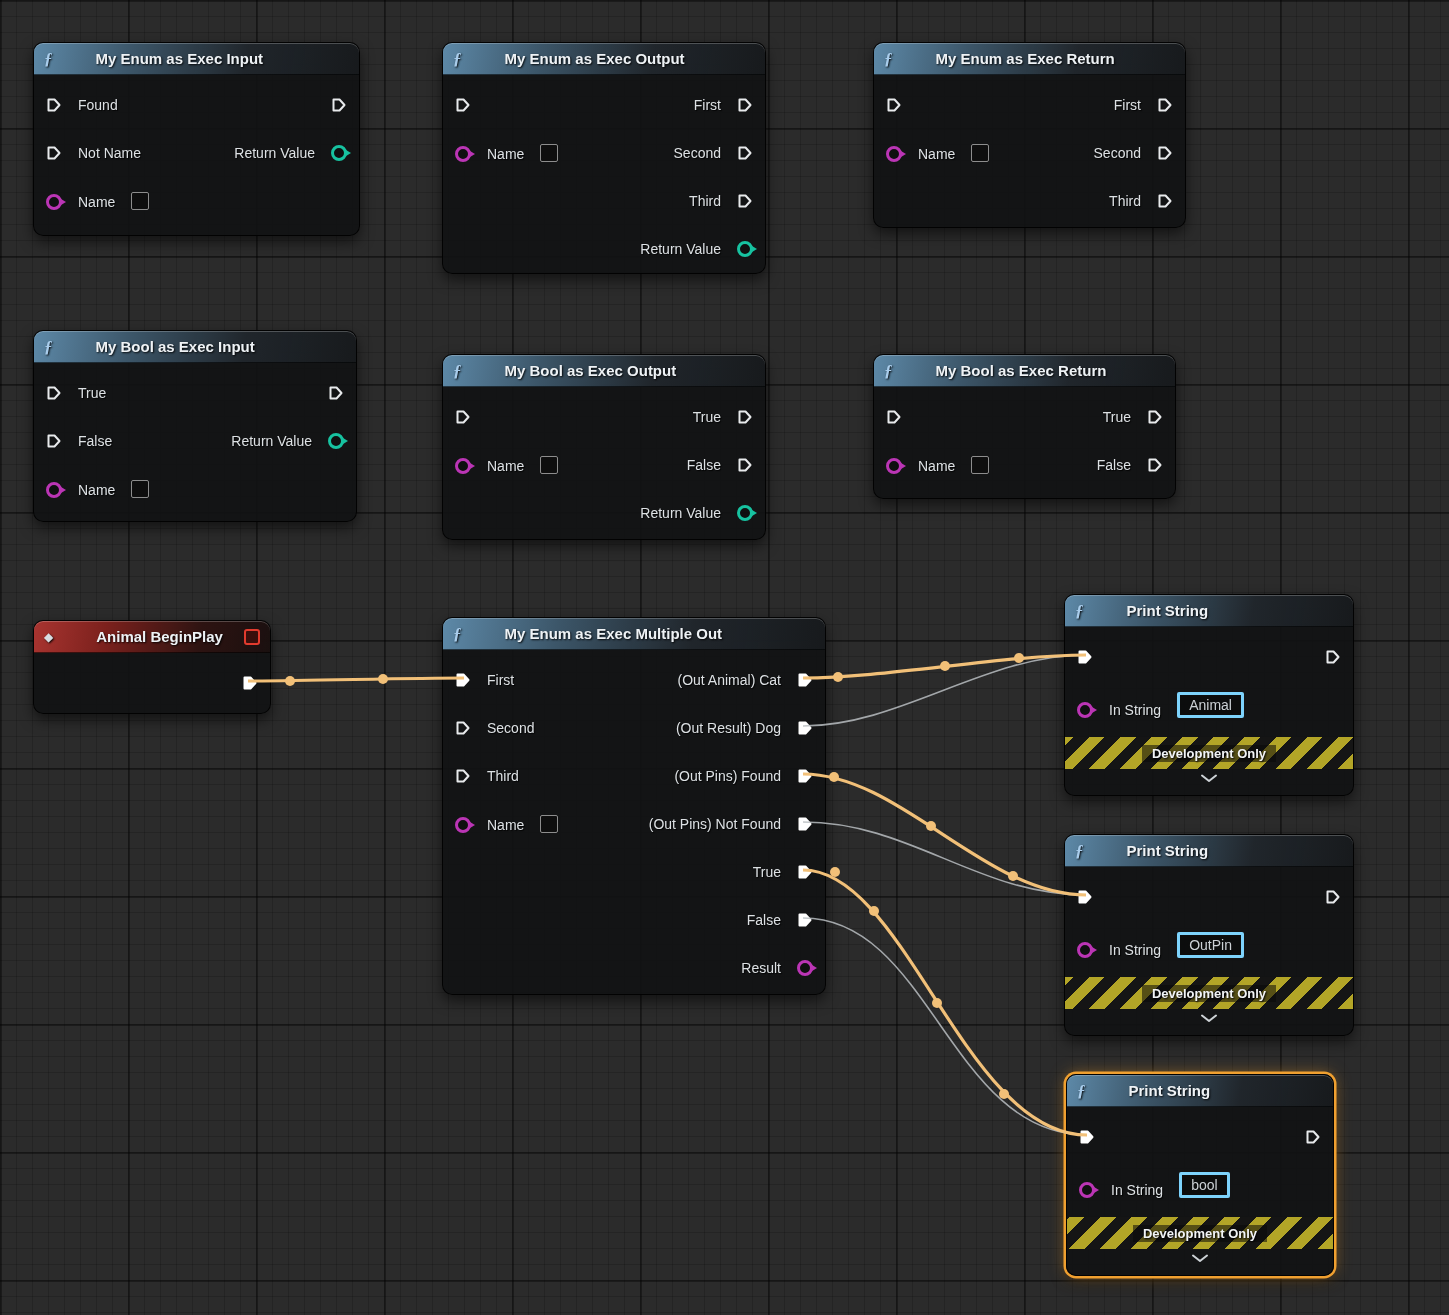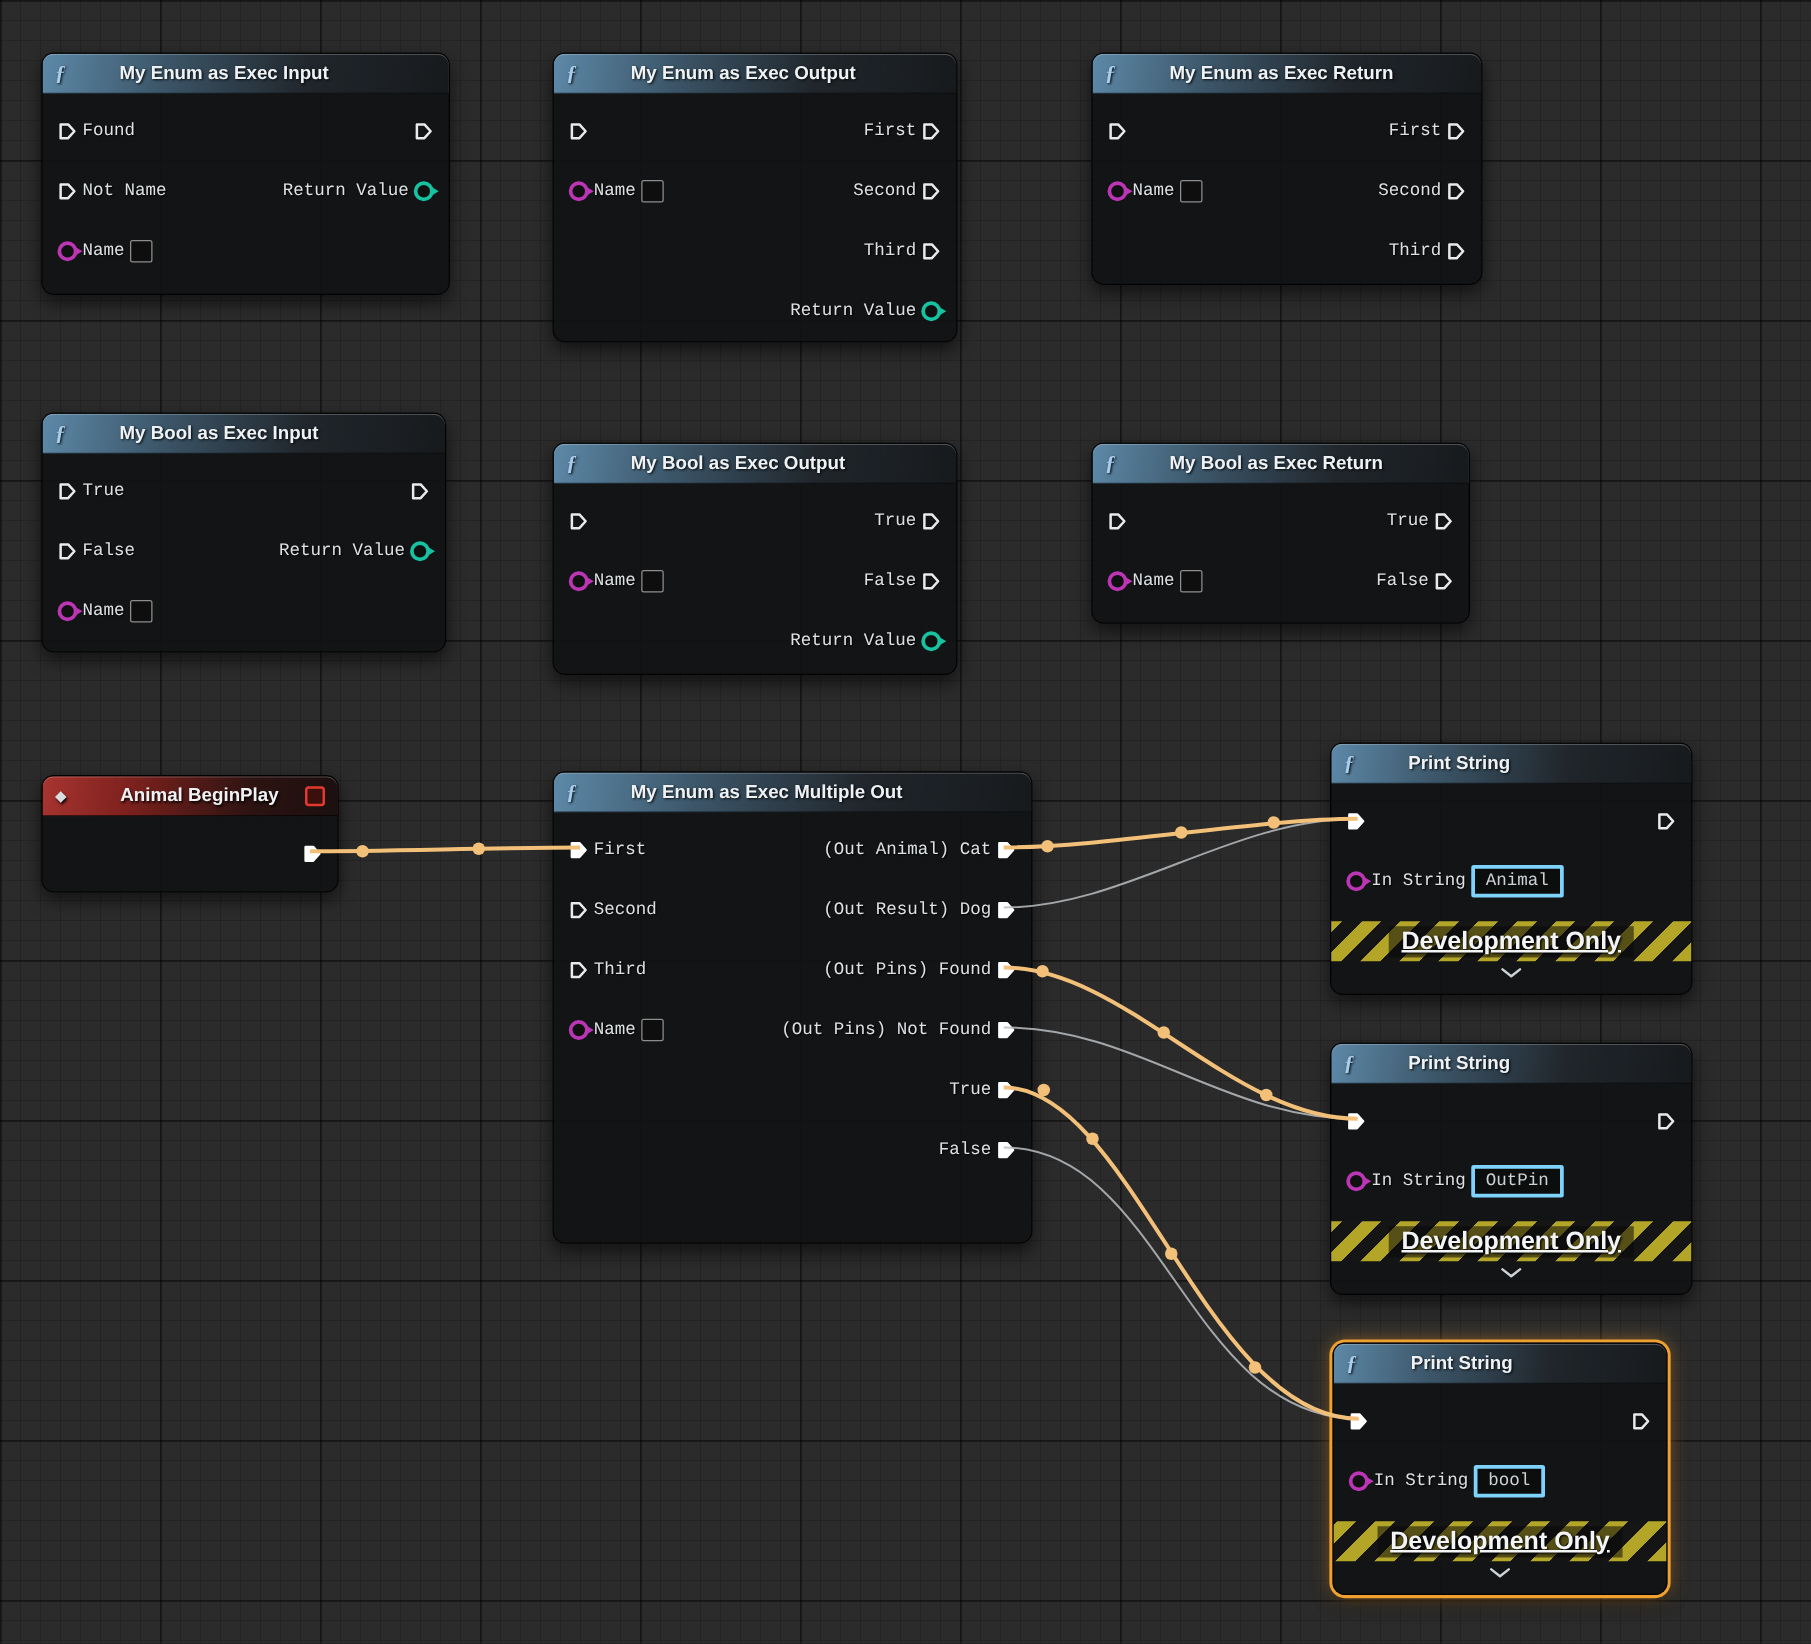--- a/index.html
+++ b/index.html
@@ -32,35 +32,35 @@
   .hdr.fn{background:linear-gradient(100deg,#5d89a8 0%,#3c5669 30%,rgba(34,40,46,0.92) 65%,rgba(24,27,30,0.88) 100%);}
   .hdr.ev{background:linear-gradient(100deg,#a93430 0%,#7c211d 30%,rgba(48,20,18,0.92) 70%,rgba(28,16,15,0.9) 100%);}
   .title{font-size:15px;font-weight:bold;color:#eef2f5;text-shadow:1px 1px 2px rgba(0,0,0,0.9);white-space:nowrap;padding-left:36px;}
   .ficon{font-family:"Liberation Serif",serif;font-style:italic;font-weight:bold;font-size:17px;color:#a9cdec;text-shadow:1px 1px 2px rgba(0,0,0,0.9);}
   .evicon{font-size:12px;color:#d8dde2;text-shadow:1px 1px 2px rgba(0,0,0,0.9);}
   .evflag{width:12px;height:12px;border:2px solid #e23b2e;border-radius:3px;background:#3a0f0c;margin-left:auto;flex:none;}
   .body{padding:6px 0 4px 0;}
   .row{display:flex;align-items:center;justify-content:space-between;height:48px;padding:0 12px;}
   .row.l{justify-content:flex-start;}
   .row.r{justify-content:flex-end;}
-  .pg{display:flex;align-items:center;gap:4px;font-family:Liberation Mono, monospace;}
+  .pg{display:flex;align-items:flex-end;gap:16px;}
   .pl{font-size:14px;color:#dde1e4;text-shadow:1px 1px 1px rgba(0,0,0,0.85);white-space:nowrap;}
   .ep{width:16px;height:16px;flex:none;}
   .ep path{fill:none;stroke:#e8eaec;stroke-width:2;stroke-linejoin:round;}
   .ep.fill path{fill:#ffffff;stroke:#ffffff;}
   .cp{width:10px;height:10px;border-radius:50%;border:3px solid;flex:none;position:relative;background:rgba(10,10,10,0.4);}
   .cp::after{content:"";position:absolute;left:12px;top:2px;border-left:5px solid;border-left-color:inherit;border-top:3px solid transparent;border-bottom:3px solid transparent;}
   .cp.enum{border-color:#bb35b5;color:#bb35b5;}
   .cp.ret{border-color:#17c2a0;color:#17c2a0;}
   .cb{width:16px;height:16px;background:#0e0e0e;border:1px solid #8d8d8d;border-radius:2px;flex:none;}
   .vbox{border:3px solid #7dd3fc;background:rgba(8,8,8,0.55);color:#ccd1d5;padding:2px 9px;font-size:14px;border-radius:2px;white-space:nowrap;}
   .banner{position:relative;height:32px;margin-top:8px;display:flex;align-items:center;justify-content:center;
     background:repeating-linear-gradient(-45deg,#b3a527 0 11px,#151515 11px 22px);}
-  .btext{font-size:20px;font-weight:bold;color:#f2f4f6;background:rgba(10,10,10,0.55);padding:1px 10px;
-    text-shadow:1px 1px 2px #000;white-space:nowrap;text-decoration:underline;}
+  .btext{font-size:13px;font-weight:bold;color:#f2f4f6;background:rgba(10,10,10,0.55);padding:1px 10px;
+    text-shadow:1px 1px 2px #000;white-space:nowrap;}
   .chev{display:flex;justify-content:center;padding:5px 0 2px 0;}
   .chev svg{width:18px;height:9px;}
   .chev path{fill:none;stroke:#cdd2d6;stroke-width:2;stroke-linecap:round;stroke-linejoin:round;}
   #wires{position:absolute;left:0;top:0;z-index:3;pointer-events:none;}
   .wo{fill:none;stroke:#f2c078;stroke-width:3.2;}
   .ww{fill:none;stroke:#b9bdc1;stroke-width:1.6;opacity:0.85;}
   .dot{fill:#f2c078;}
 </style>
 </head>
 <body>
@@ -428,20 +428,26 @@
           </div>
       </div>
       <div class="row r">
         <div class="pg">
             <span class="pl">False</span>
             <svg class="ep fill" viewBox="0 0 16 16">
               <path d="M2.5 2.5 H8.5 L13.5 8 L8.5 13.5 H2.5 Z"></path>
             </svg>
           </div>
       </div>
+      <div class="row r">
+        <div class="pg">
+            <span class="pl">Result</span>
+            <span class="cp enum"></span>
+          </div>
+      </div>
     </div>
   </div>
 
   <div class="node" style="left:1064px;top:594px;width:288px;height:200px">
     <div class="hdr fn">
       <span class="ficon">ƒ</span>
       <span class="title">Print String</span>
     </div>
     <div class="body">
       <div class="row">

